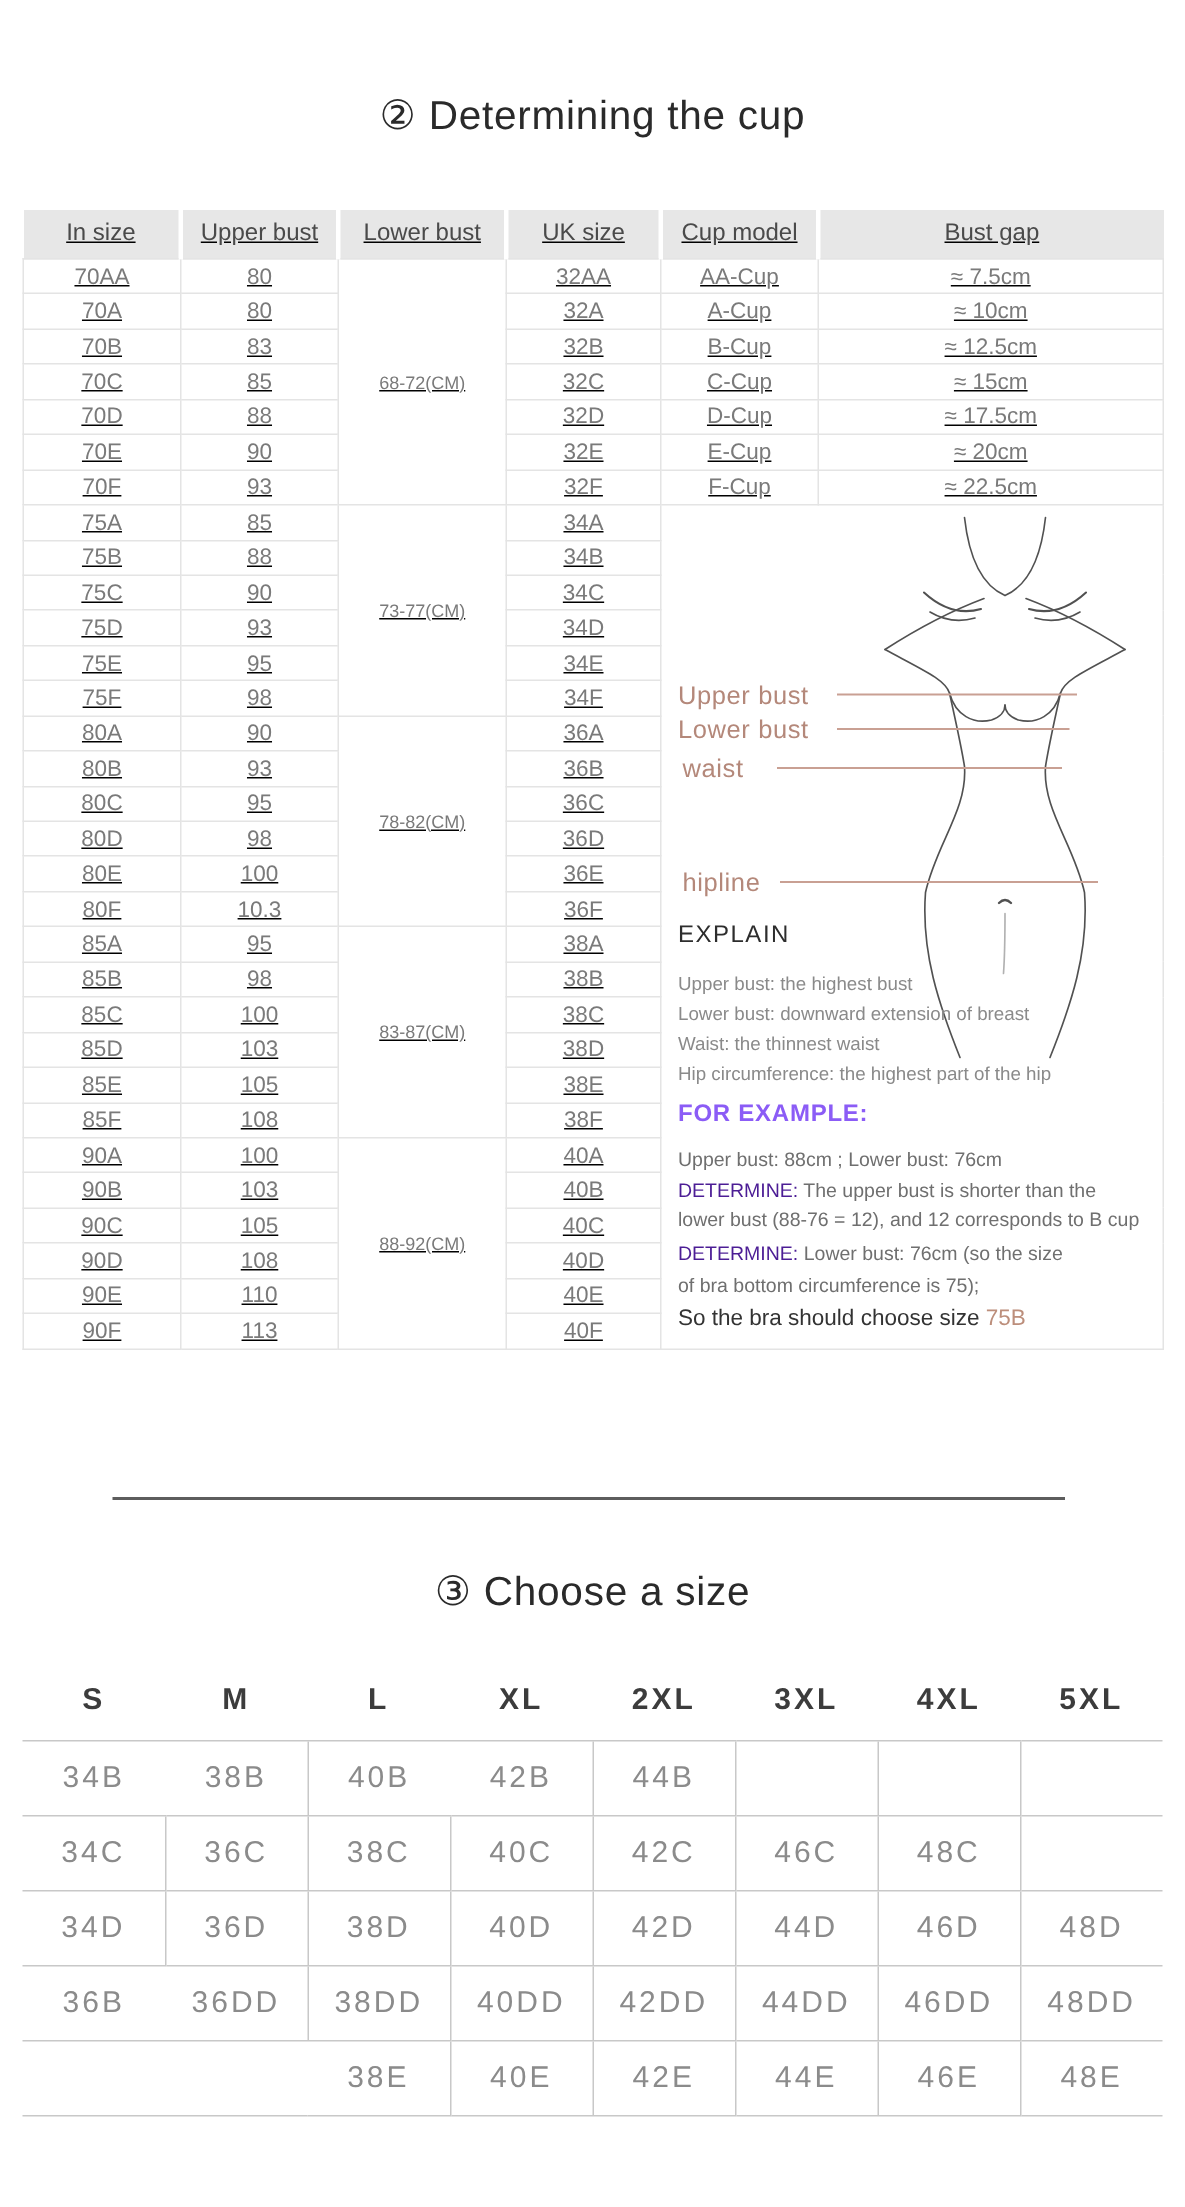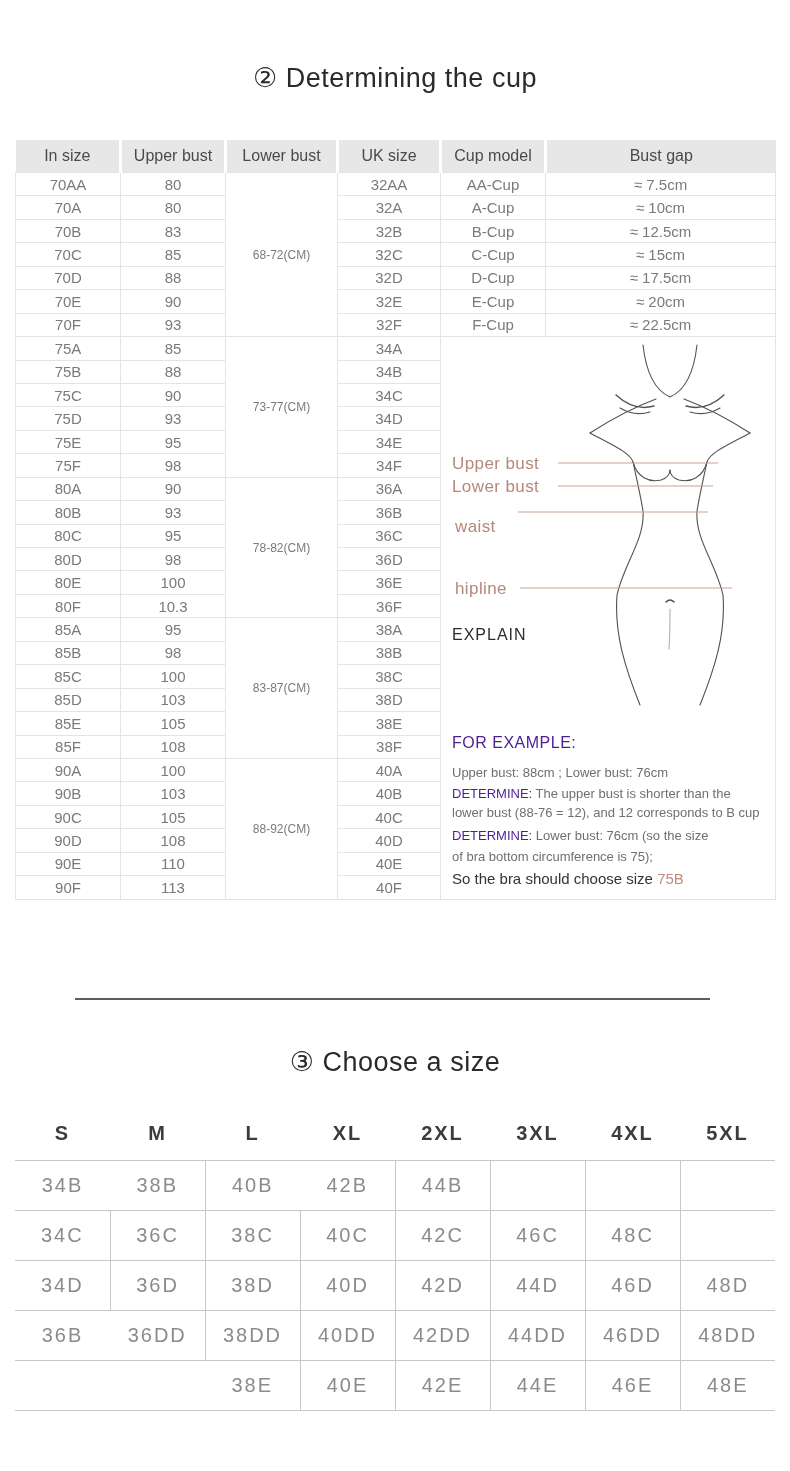--- a/index.html
+++ b/index.html
@@ -4,36 +4,36 @@
 <style>
   html,body{margin:0;padding:0;background:#fff;}
   .page{position:relative;width:790px;height:1471px;background:#fff;overflow:hidden;
         font-family:"Liberation Sans","DejaVu Sans",sans-serif;}
   .title{position:absolute;left:0;width:790px;text-align:center;font-size:27px;color:#2a2a2a;
          font-family:"Liberation Sans","DejaVu Sans",sans-serif;letter-spacing:.5px;}
   #title-cup{top:62px;}
   #title-size{top:1046px;}
 
   
-  table.cup{position:absolute;left:15px;top:140px;width:760px;border-collapse:collapse;table-layout:fixed;}
+  table.cup{position:absolute;left:15px;top:140px;width:760px;border-collapse:collapse;table-layout:fixed;text-decoration:underline;}
   table.cup th{background:#e7e7e7;height:32px;font-weight:normal;font-size:16px;color:#4a4a4a;
                border-left:3px solid #fff;padding:0;}
   table.cup th:first-child{border-left:none;}
   table.cup td{border:1px solid #e4e4e4;height:22.45px;padding:0;text-align:center;
                font-size:15px;color:#7a7a7a;line-height:1;}
   table.cup td.range{font-size:12px;color:#7a7a7a;}
   table.cup td.fig{background:#fff;}
 
   
   .figure-area{position:absolute;left:440px;top:337px;width:334px;height:561px;}
   .figure-area svg{position:absolute;left:0;top:0;}
   .mlabel{position:absolute;font-size:17px;color:#b4887a;letter-spacing:.4px;white-space:nowrap;}
-  .explain-h{position:absolute;left:12px;top:289px;font-size:16px;color:#2d2d2d;letter-spacing:1px;}
+  .explain-h{position:absolute;left:12px;top:278px;font-size:16px;color:#2d2d2d;letter-spacing:1px;}
   .explain-lines{position:absolute;left:12px;top:309px;font-size:12.5px;color:#8a8a8a;line-height:20px;white-space:nowrap;}
-  .forexample{position:absolute;left:12px;top:397px;font-size:16px;font-weight:normal;color:#4c1d95;letter-spacing:.5px;}
+  .forexample{position:absolute;left:12px;top:397px;font-size:16px;font-weight:bold;color:#8b5cf6;letter-spacing:.5px;}
   .ex{position:absolute;left:12px;font-size:13px;color:#6f6f6f;white-space:nowrap;}
   .ex .det{color:#4c1d95;}
   .ex-l1{top:428px;}
   .ex-l2{top:449px;}
   .ex-l3{top:468px;}
   .ex-l4{top:491px;}
   .ex-l5{top:512px;}
   .ex-concl{top:533px;font-size:15px;font-weight:normal;color:#333;}
   .ex-concl .sz{color:#bc8e7b;}
 
@@ -280,24 +280,30 @@
       <g stroke="#c9a093" stroke-width="1.2">
         <line x1="118" y1="126" x2="278" y2="126"></line>
         <line x1="118" y1="149" x2="273" y2="149"></line>
         <line x1="78" y1="175" x2="268" y2="175"></line>
         <line x1="80" y1="251" x2="292" y2="251"></line>
       </g>
     </svg>
 
     <span class="mlabel" style="left:12px;top:117px">Upper bust</span>
     <span class="mlabel" style="left:12px;top:140px">Lower bust</span>
-    <span class="mlabel" style="left:15px;top:180px">waist</span>
+    <span class="mlabel" style="left:15px;top:166px">waist</span>
     <span class="mlabel" style="left:15px;top:242px">hipline</span>
 
     <div class="explain-h">EXPLAIN</div>
+    <div class="explain-lines">
+      <div>Upper bust: the highest bust</div>
+      <div>Lower bust: downward extension of breast</div>
+      <div>Waist: the thinnest waist</div>
+      <div>Hip circumference: the highest part of the hip</div>
+    </div>
 
     <div class="forexample">FOR EXAMPLE:</div>
     <div class="ex ex-l1">Upper bust: 88cm ; Lower bust: 76cm</div>
     <div class="ex ex-l2"><span class="det">DETERMINE: </span><span>The upper bust is shorter than the</span></div>
     <div class="ex ex-l3">lower bust (88-76 = 12), and 12 corresponds to B cup</div>
     <div class="ex ex-l4"><span class="det">DETERMINE: </span><span>Lower bust: 76cm (so the size</span></div>
     <div class="ex ex-l5">of bra bottom circumference is 75);</div>
     <div class="ex ex-concl"><span>So the bra should choose size </span><span class="sz">75B</span></div>
   </div>
 

